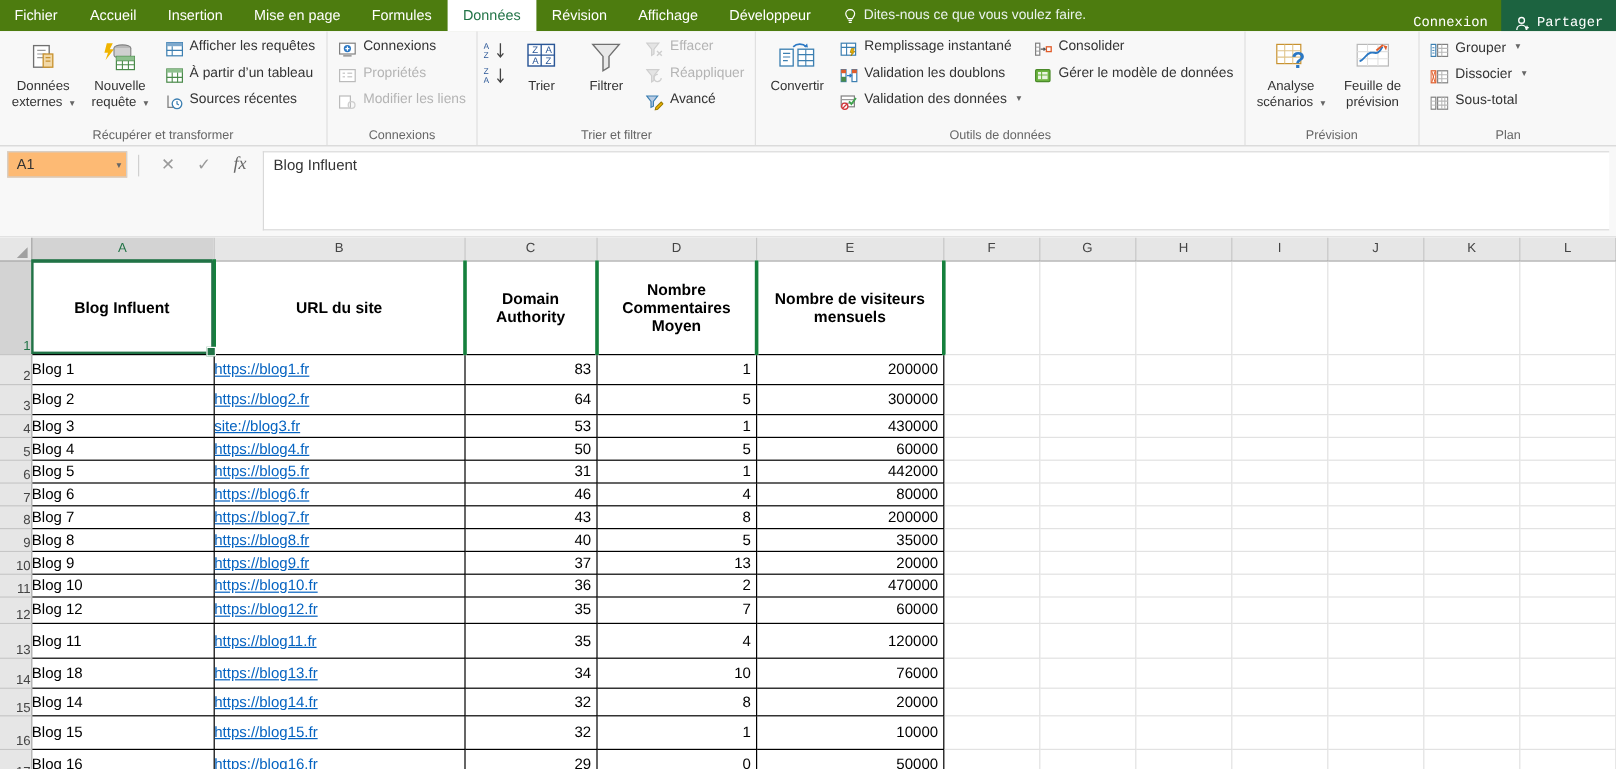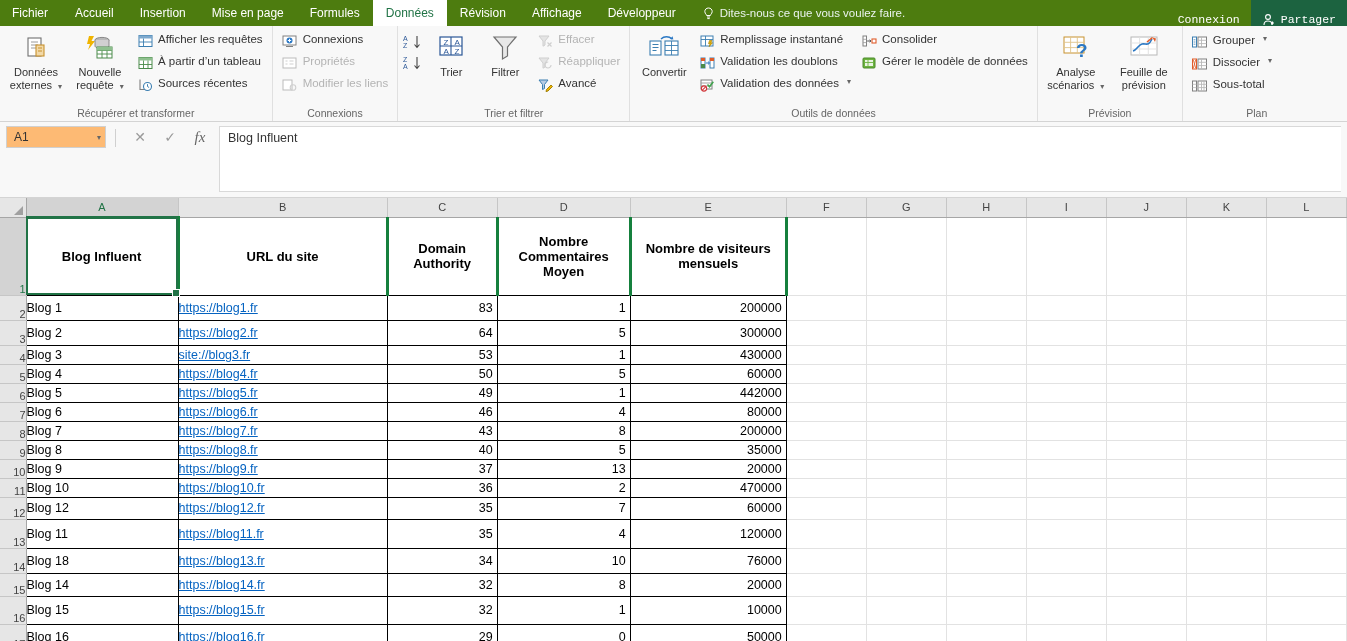--- a/index.html
+++ b/index.html
@@ -793,21 +793,21 @@
           <td class="cell empty"></td>
           <td class="cell empty"></td>
           <td class="cell empty"></td>
           <td class="cell empty"></td>
           <td class="cell empty"></td>
         </tr>
         <tr style="height: 19px;">
           <td class="rowhdr">6</td>
           <td class="cell bordered first">Blog 5</td>
           <td class="cell bordered"><a class="link">https://blog5.fr</a></td>
-          <td class="cell bordered num">49</td>
+          <td class="cell bordered num">31</td>
           <td class="cell bordered num">1</td>
           <td class="cell bordered num">442000</td>
           <td class="cell empty"></td>
           <td class="cell empty"></td>
           <td class="cell empty"></td>
           <td class="cell empty"></td>
           <td class="cell empty"></td>
           <td class="cell empty"></td>
           <td class="cell empty"></td>
         </tr>

